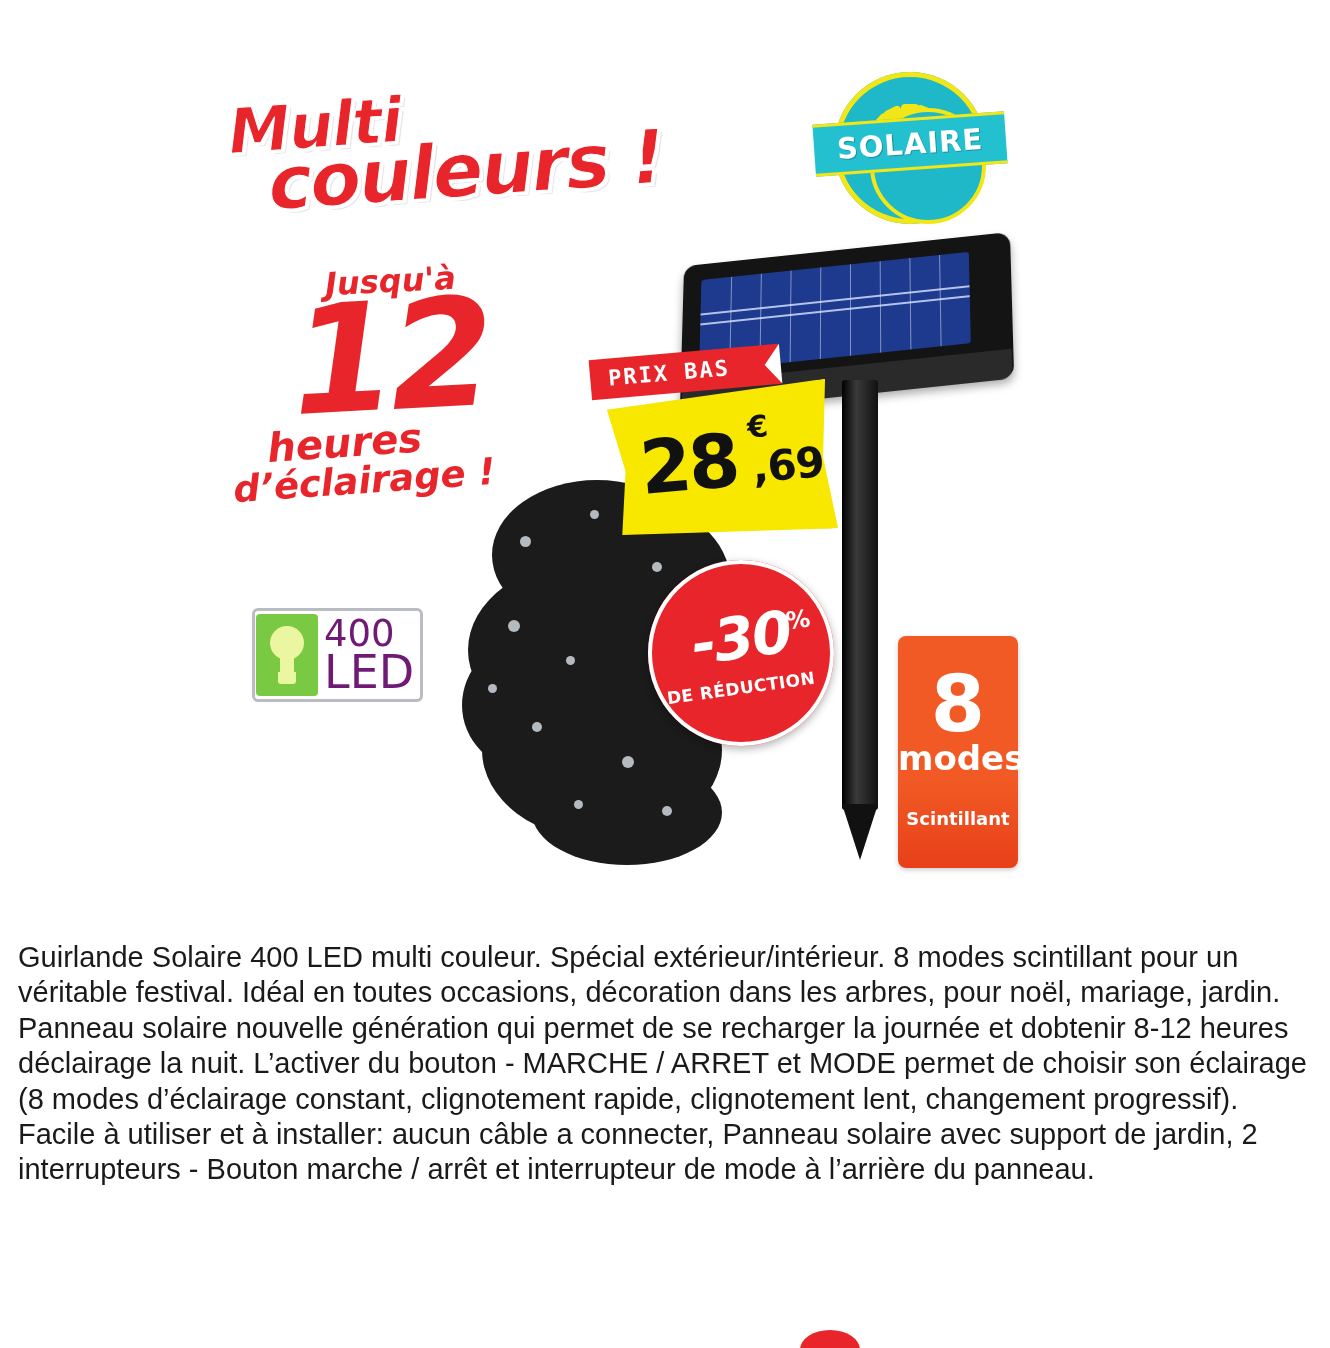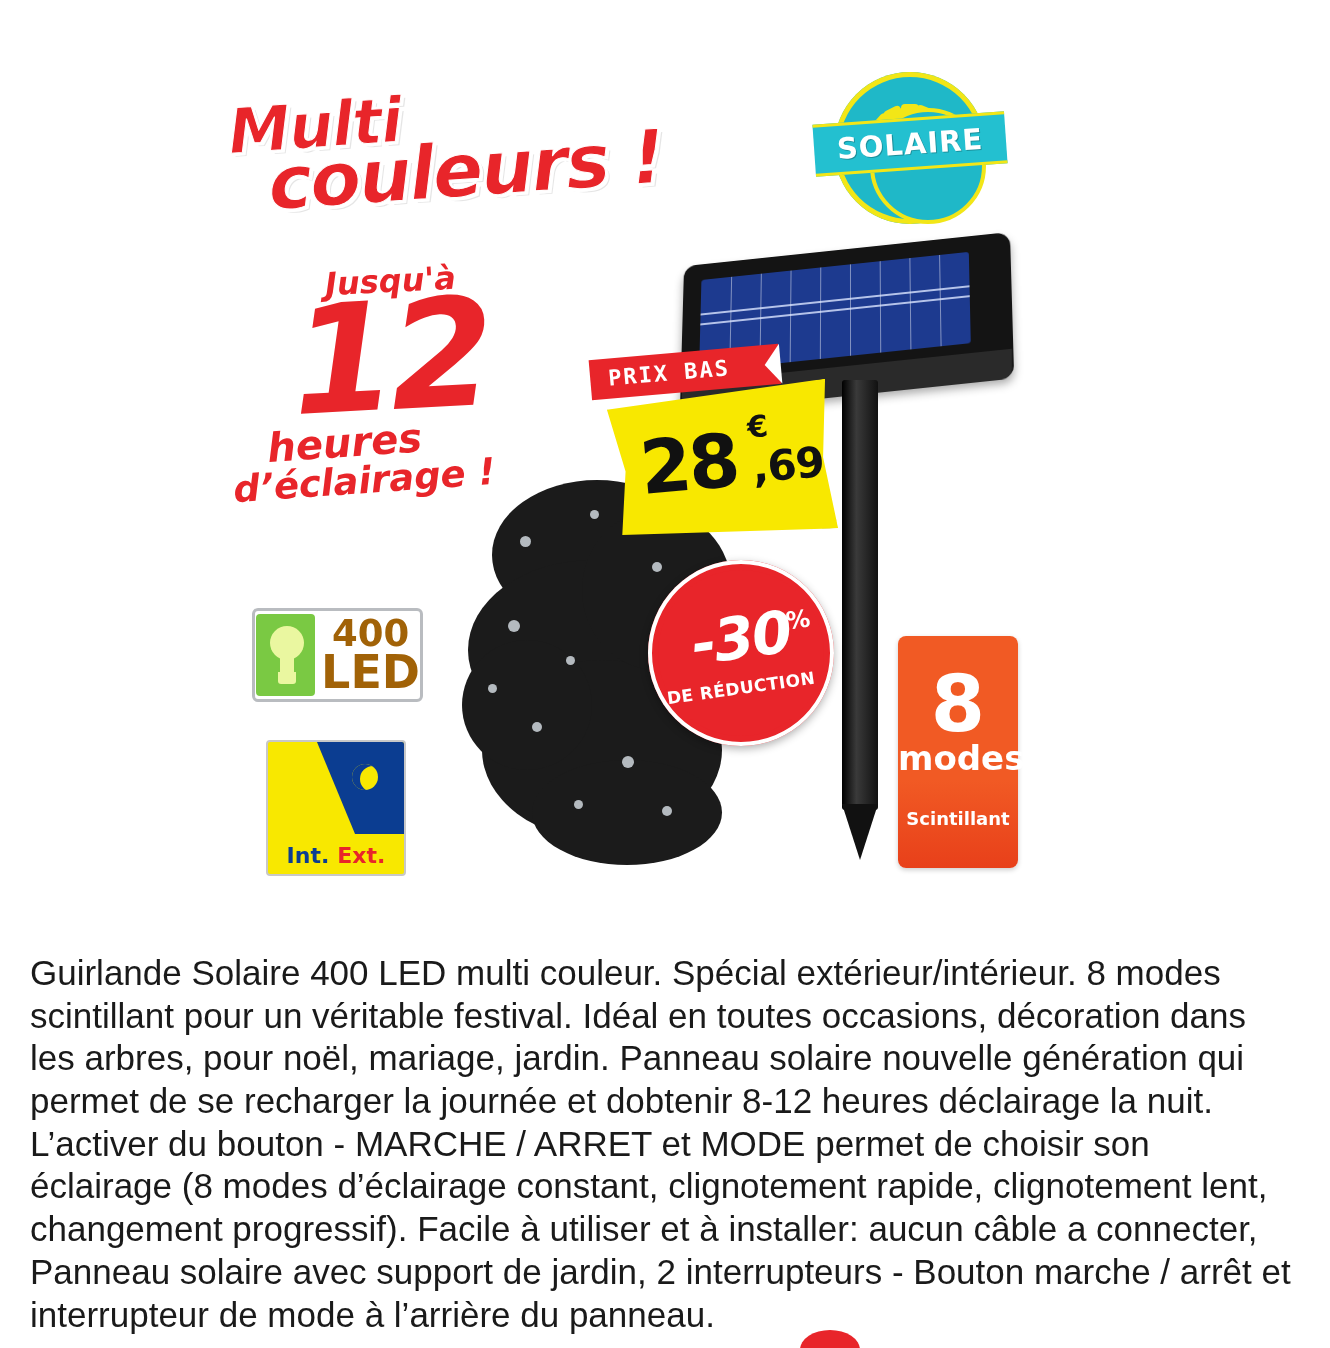--- a/index.html
+++ b/index.html
@@ -414,24 +414,23 @@
   }
   .led-badge .bulb-base {
     position: absolute;
     left: 22px; top: 58px;
     width: 18px; height: 12px;
     background: #eaf7a0;
     border-radius: 0 0 3px 3px;
   }
   .led-badge .led-text {
     font-family: "DejaVu Sans", sans-serif;
-    font-weight: bold;
-    color: #a16207;
+    font-weight: normal;
+    color: #701a75;
     line-height: 0.95;
-    text-align: center;
   }
   .led-badge .led-text .n { font-size: 37px; display:block; }
   .led-badge .led-text .t { font-size: 46px; display:block; }
 
   
   .intext {
     position: absolute;
     left: 266px;
     top: 740px;
     width: 136px;
@@ -515,24 +514,24 @@
   .product-title {
     font-family: "Liberation Sans", sans-serif;
     font-weight: bold;
     font-size: 31px;
     color: #111;
     letter-spacing: 0.2px;
     margin: 0 0 18px 0;
   }
   .product-desc {
     font-family: "Liberation Sans", sans-serif;
-    font-size: 35px;
+    font-size: 29px;
     line-height: 1.22;
     color: #1a1a1a;
-    margin: 12px;
+    margin: 0;
   }
   .ref-line {
     font-family: "Liberation Sans", sans-serif;
     font-size: 25.5px;
     color: #1a1a1a;
     margin-top: 4px;
     position: relative;
     display: inline-block;
   }
   .ref-line .old {
@@ -670,28 +669,20 @@
       <div class="bulb"></div>
       <div class="bulb-neck"></div>
       <div class="bulb-base"></div>
     </div>
     <div class="led-text">
       <span class="n">400</span>
       <span class="t">LED</span>
     </div>
   </div>
 
-  <div class="intext">
-    <div class="blue"></div>
-    <div class="moon"></div>
-    <div class="labels">
-      <span class="int">Int.</span>
-      <span class="ext">Ext.</span>
-    </div>
-  </div>
 
   <div class="modes">
     <span class="num">8</span>
     <span class="word">modes</span>
     <span class="sub">Scintillant</span>
   </div>
 </div>
 
 <div class="product-info">
   <p class="product-desc">Guirlande Solaire 400 LED multi couleur. Spécial extérieur/intérieur. 8 modes scintillant pour un véritable festival. Idéal en toutes occasions, décoration dans les arbres, pour noël, mariage, jardin. Panneau solaire nouvelle génération qui permet de se recharger la journée et dobtenir 8-12 heures déclairage la nuit. L’activer du bouton - MARCHE / ARRET et MODE permet de choisir son éclairage (8 modes d’éclairage constant, clignotement rapide, clignotement lent, changement progressif). Facile à utiliser et à installer: aucun câble a connecter, Panneau solaire avec support de jardin, 2 interrupteurs - Bouton marche / arrêt et interrupteur de mode à l’arrière du panneau.</p>

